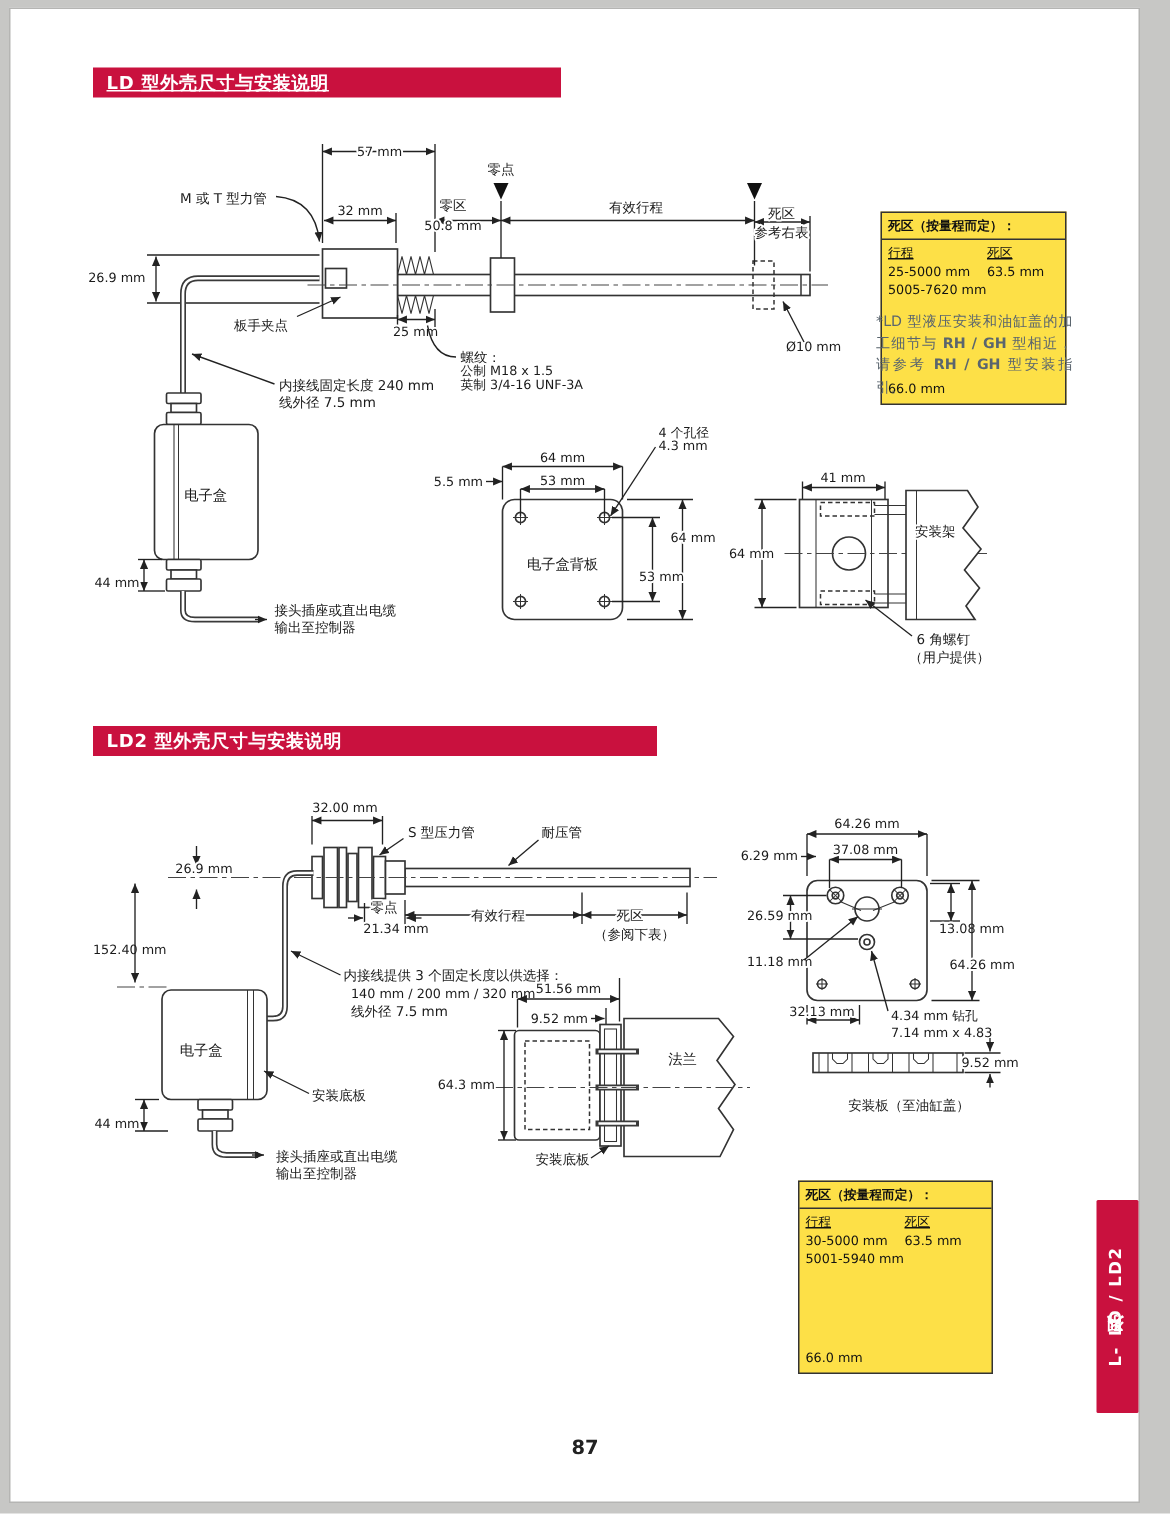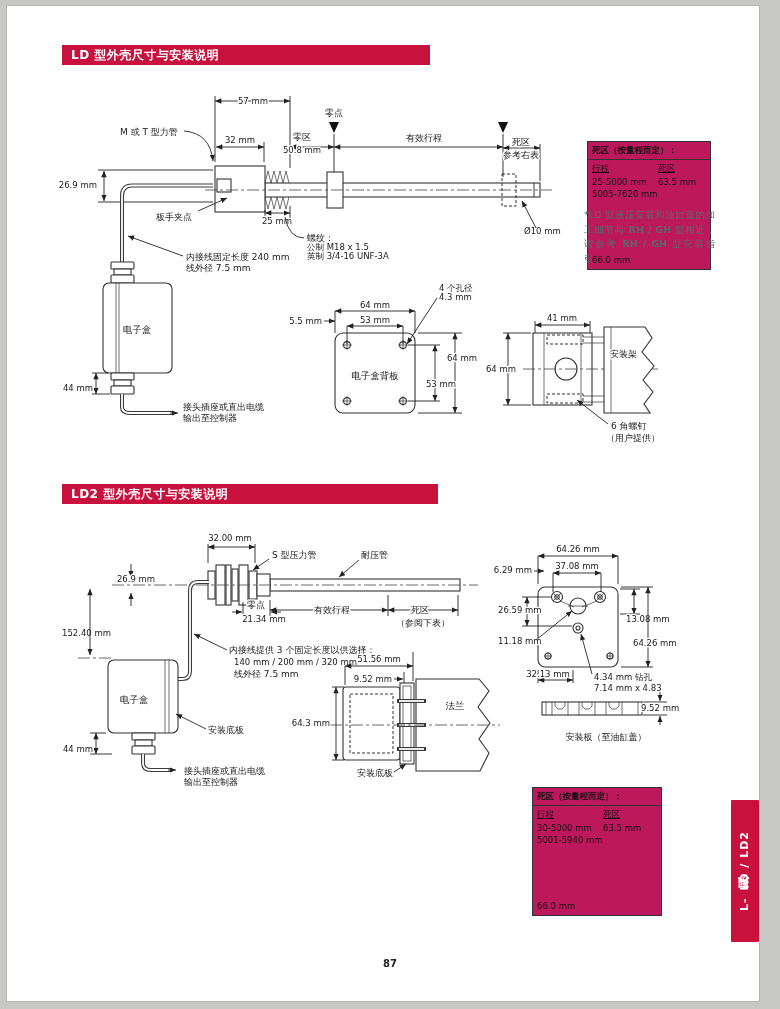--- a/index.html
+++ b/index.html
@@ -20,47 +20,47 @@
   .am { text-anchor:middle; } .ae { text-anchor:end; }
   .o  { fill:#fff; stroke:#333; stroke-width:1.1; }
   .ln { fill:none; stroke:#333; stroke-width:1; }
   .th { fill:none; stroke:#333; stroke-width:.7; }
   .d  { fill:none; stroke:#222; stroke-width:.9; }
   .dash { fill:none; stroke:#333; stroke-width:1; stroke-dasharray:3 2; }
   .cl { fill:none; stroke:#444; stroke-width:.8; stroke-dasharray:12 3 3 3; }
   .cab { fill:none; stroke:#3a3a3a; stroke-width:4; }
   .cabw{ fill:none; stroke:#fff; stroke-width:1.8; }
   .tri { fill:#111; }
-  .dz-table { position:absolute; background:#be185d; border:1px solid #333;
+  .dz-table { position:absolute; background:#fde047; border:1px solid #333;
           font-size:8.5px; color:#111; z-index:3; }
   .dz-title { font-weight:bold; border-bottom:1px solid #333; padding:3px 4px 2px; }
   .dz-head, .dz-row { display:flex; padding:1px 4px; }
   .dz-head { padding-top:3px; }
   .dz-head span:first-child, .dz-row span:first-child { flex:0 0 66px; }
   .dz-head span { text-decoration:underline; font-weight:normal; }
   .dz-row span { white-space:nowrap; }
   .dz-table .dz-row:last-child { padding-bottom:4px;flex-direction:column; }
   .note { position:absolute; width:131px; font-size:9.5px; line-height:1.55;
           color:var(--notecolor); z-index:3; text-align:justify; }
   .note b { font-weight:bold; }
   .side-tab { position:absolute; left:731px; top:800px; width:28px; height:142px;
           background:var(--accent); color:#fff; z-index:4; display:flex;
           align-items:center; justify-content:center; border-radius:1px;
           writing-mode:vertical-rl; transform:rotate(180deg);
           font-size:11px; font-weight:bold; letter-spacing:1px; white-space:nowrap; }
   .page-num { position:absolute; left:350px; width:80px; top:958px; text-align:center;
-          font-size:10px; font-weight:bold; color:#222; z-index:3; }
+          font-size:13px; font-weight:bold; color:#222; z-index:3; }
 </style>
 </head>
 <body>
 
 <div id="root">
   <div class="page"></div>
 
-  <div class="sec-header" style="left:62px;top:45px;width:368px;">LD 型外壳尺寸与安装说明</div>
+  <div class="sec-header" style="left:62px;top:45px;width:312px;text-decoration:underline;">LD 型外壳尺寸与安装说明</div>
   <div class="sec-header" style="left:62px;top:484px;width:376px;">LD2 型外壳尺寸与安装说明</div>
 
   <svg class="draw" width="780" height="1009" viewBox="0 0 780 1009">
     <defs>
       <marker id="aE" markerWidth="8" markerHeight="7" refX="7" refY="3" orient="auto">
         <path d="M0,0 L7,3 L0,6 Z" fill="#222"></path>
       </marker>
       <marker id="aS" markerWidth="8" markerHeight="7" refX="0" refY="3" orient="auto">
         <path d="M7,0 L0,3 L7,6 Z" fill="#222"></path>
       </marker>

